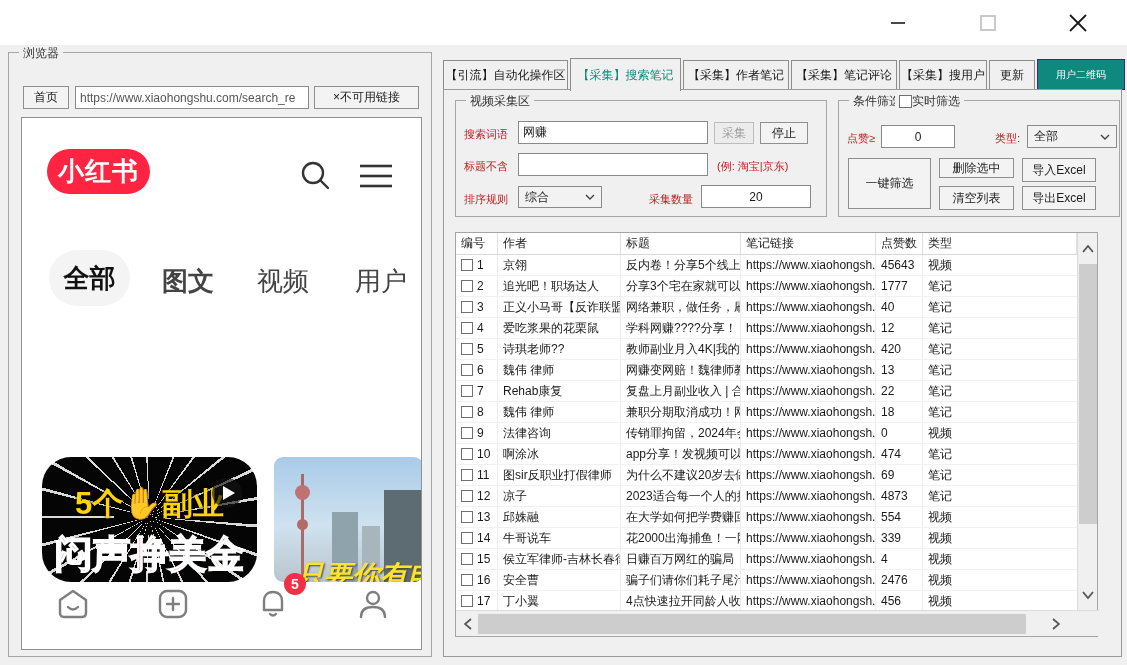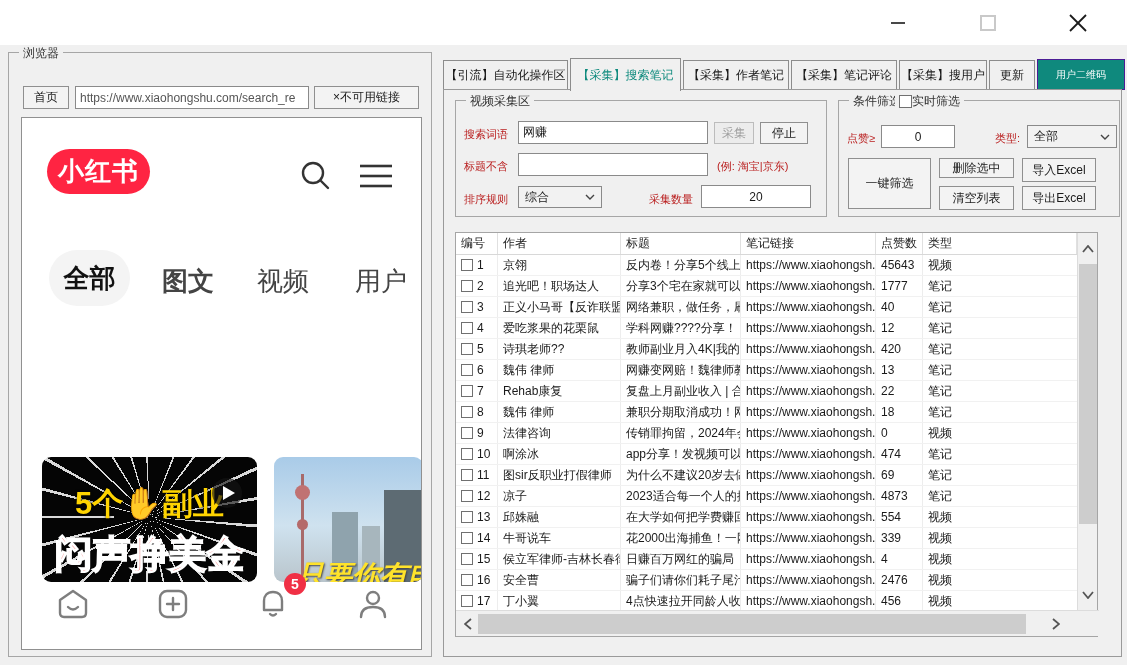--- a/index.html
+++ b/index.html
@@ -29,21 +29,21 @@
   .xhs-logo { position:absolute; left:25px; top:31px; width:103px; height:45px; background:#ff2442; border-radius:23px; color:#fff; font-weight:bold; font-size:26px; display:flex; align-items:center; justify-content:center; letter-spacing:1px; }
   .xhs-search { position:absolute; left:276px; top:40px; width:34px; height:34px; cursor:pointer; }
   .xhs-burger { position:absolute; left:336px; top:44px; width:36px; height:28px; cursor:pointer; }
   .xhs-tabs { position:absolute; left:0; top:132px; width:401px; height:60px; }
   .xhs-tab { position:absolute; font-size:26px; color:#444; top:14px; cursor:pointer; }
   .xhs-tab.active { top:0; background:#f4f4f4; border-radius:28px; width:81px; height:56px; display:flex; align-items:center; justify-content:center; font-weight:bold; color:#111; }
   .xhs-banner { position:absolute; left:18px; top:221px; width:400px; height:90px; background:#e8f1fd; border-radius:14px; overflow:hidden; }
   .xhs-banner .l1 { position:absolute; left:29px; top:17px; font-size:21px; font-weight:bold; color:#3a78f2; white-space:nowrap; display:flex; align-items:center; gap:8px; }
   .xhs-banner .l2 { position:absolute; left:20px; top:50px; font-size:23px; color:#4a85f6; white-space:nowrap; }
   .thumb { position:absolute; top:339px; height:125px; border-radius:9px; overflow:hidden; cursor:pointer; }
-  .thumb1 { left:20px; width:215px; background:repeating-conic-gradient(from 8deg at 50% 48%, #050505 0 13deg, #d9d9d9 13deg 14.6deg); }
+  .thumb1 { left:20px; width:215px; background:repeating-conic-gradient(from 8deg at 50% 48%, #050505 0 13deg, #d9d9d9 13deg 14.6deg);border-radius:29px; }
   .thumb1 .t1 { position:absolute; left:0; right:0; top:26px; text-align:center; font-size:31px; font-weight:bold; color:#ffd400; text-shadow:0 0 3px #000; white-space:nowrap; }
   .thumb1 .t2 { position:absolute; left:0; right:0; top:72px; text-align:center; font-size:38px; font-weight:bold; color:#e71e1e; -webkit-text-stroke:1.5px #fff; white-space:nowrap; }
   .playbtn { position:absolute; right:14px; top:20px; width:32px; height:32px; }
   .thumb2 { left:252px; width:149px; background:linear-gradient(180deg,#a9cbe8 0%,#cfe2ef 55%,#b9c5cc 100%); }
   .bld { position:absolute; bottom:0; }
   .thumb2 .cap { position:absolute; left:22px; bottom:-13px; font-size:28px; font-weight:bold; font-style:italic; color:#ffe32b; text-shadow:1px 1px 2px #444; white-space:nowrap; }
   .xhs-nav-icon { position:absolute; top:470px; width:32px; height:32px; cursor:pointer; }
   .nav-badge { position:absolute; left:262px; top:455px; width:22px; height:22px; background:#f03045; border-radius:50%; color:#fff; font-size:14px; font-weight:bold; display:flex; align-items:center; justify-content:center; z-index:4; }
 
   

